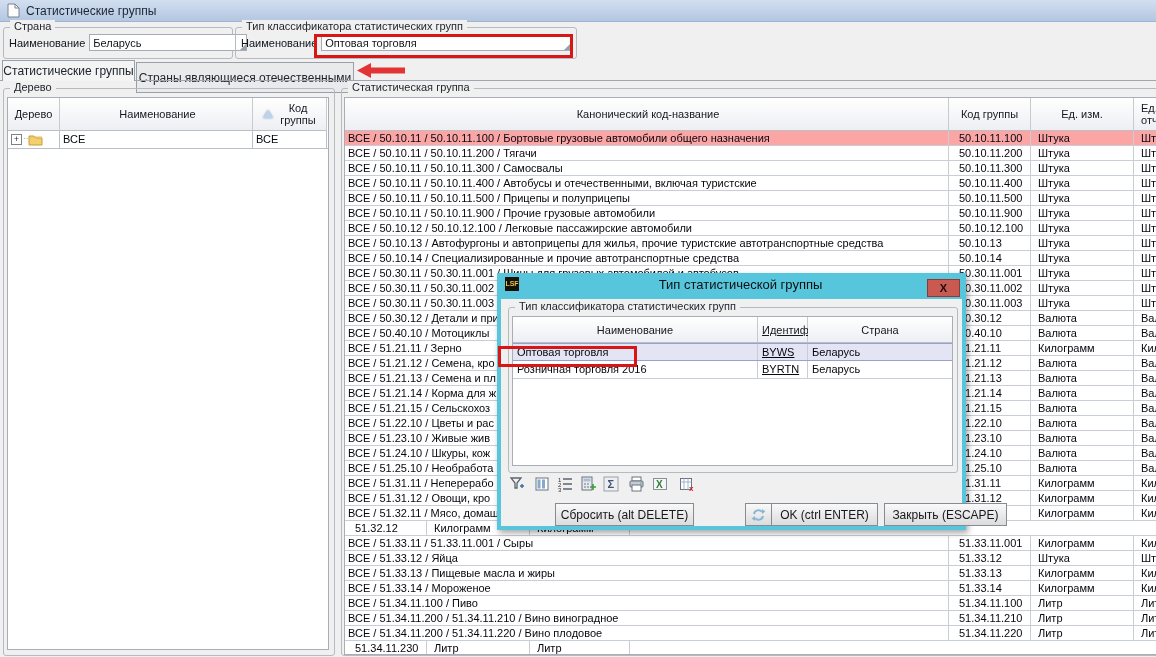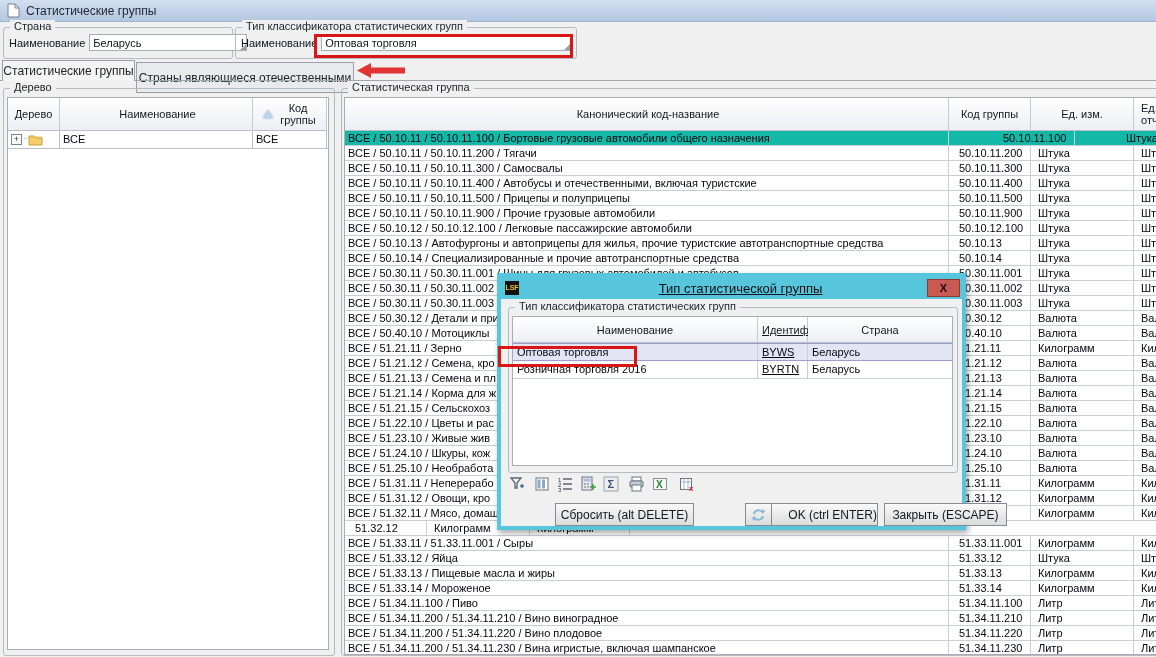--- a/index.html
+++ b/index.html
@@ -47,21 +47,21 @@
   
   .tablebox{position:absolute;background:#fff;border:1px solid #a9aeb6;box-sizing:border-box;overflow:hidden;}
   .hrow{display:flex;}
   .hcell{
     box-sizing:border-box;border-right:1px solid #c6cad2;border-bottom:1px solid #b9bec7;
     background:linear-gradient(#ffffff,#edeff3);
     display:flex;align-items:center;justify-content:center;text-align:center;
     font-size:11px;color:#15181f;flex:none;line-height:12px;
   }
   .trow{display:flex;height:15px;box-sizing:border-box;border-bottom:1px solid #c9cdd5;background:#fff;}
-  .trow.sel{background:#14b8a6;gap:44px;}
+  .trow.sel{background:#fca5a5;}
   .tcell{
     box-sizing:border-box;border-right:1px solid #c9cdd5;flex:none;
     font-size:11px;line-height:14px;white-space:nowrap;overflow:hidden;color:#06060f;
   }
   
   .c-name{width:604px;padding-left:3px;}
   .c-code{width:82px;padding-left:10px;}
   .c-unit{width:103px;padding-left:7px;}
   .c-unit2{width:100px;padding-left:7px;}
   
@@ -81,21 +81,21 @@
     filter:drop-shadow(0 0 1px #7e9cc0);
   }
   
   .dialog{
     position:absolute;left:497px;top:273px;width:461px;height:249px;
     border:4px solid #57c5db;background:#f0f0f0;z-index:10;
     box-shadow:2px 3px 6px rgba(0,0,0,.35);
   }
   .dlg-titlebar{
     position:absolute;left:0;top:0;width:100%;height:22px;background:#57c5db;
-    display:flex;align-items:center;text-decoration:underline;
+    display:flex;align-items:flex-start;
   }
   .dlg-icon{
     width:14px;height:14px;margin-left:4px;background:#14120a;color:#e7c23c;
     font-size:7px;font-weight:bold;line-height:14px;text-align:center;flex:none;letter-spacing:0;
   }
   .dlg-title{flex:1;text-align:center;font-size:13px;color:#0d0f12;}
   .dlg-close{
     position:absolute;right:2px;top:2px;width:33px;height:18px;box-sizing:border-box;
     background:#c95a52;border:1px solid #8e3a33;color:#1a0c0a;font-weight:bold;font-size:11px;
     display:flex;align-items:center;justify-content:center;cursor:default;
@@ -405,21 +405,20 @@
         <div class="tcell c-unit">Литр</div>
         <div class="tcell c-unit2">Литр</div>
       </div>
       <div class="trow">
         <div class="tcell c-name">ВСЕ / 51.34.11.200 / 51.34.11.220 / Вино плодовое</div>
         <div class="tcell c-code">51.34.11.220</div>
         <div class="tcell c-unit">Литр</div>
         <div class="tcell c-unit2">Литр</div>
       </div>
       <div class="trow">
-        <div class="tcell c-name">ВСЕ / 51.34.11.200 / 51.34.11.230 / Вина игристые, включая шампанское</div>
         <div class="tcell c-code">51.34.11.230</div>
         <div class="tcell c-unit">Литр</div>
         <div class="tcell c-unit2">Литр</div>
       </div>
     </div>
 </div>
 
 <div class="dialog">
   <div class="dlg-titlebar">
     <span class="dlg-icon">LSF</span>
@@ -519,21 +518,21 @@
     <span>Сбросить (alt DELETE)</span>
   </div>
   <div class="btn" style="left:196px;top:226px;width:27px;">
     <svg width="15" height="14">
       <path d="M3 6 a4.5 4.5 0 0 1 8-2" fill="none" stroke="#87b9d6" stroke-width="2"></path>
       <polygon points="11,1 11,6 14.5,3.5" fill="#87b9d6"></polygon>
       <path d="M12 8 a4.5 4.5 0 0 1 -8 2" fill="none" stroke="#87b9d6" stroke-width="2"></path>
       <polygon points="4,13 4,8 0.5,10.5" fill="#87b9d6"></polygon>
     </svg>
   </div>
-  <div class="btn" style="left:222px;top:226px;width:107px;justify-content:flex-end;">
+  <div class="btn" style="left:222px;top:226px;width:107px;">
     <span>OK (ctrl ENTER)</span>
   </div>
   <div class="btn" style="left:335px;top:226px;width:123px;">
     <span>Закрыть (ESCAPE)</span>
   </div>
 </div>
 
 <div class="ann redbox" style="left:498px;top:346px;width:139px;height:21px;"></div>
 
 </body></html>

